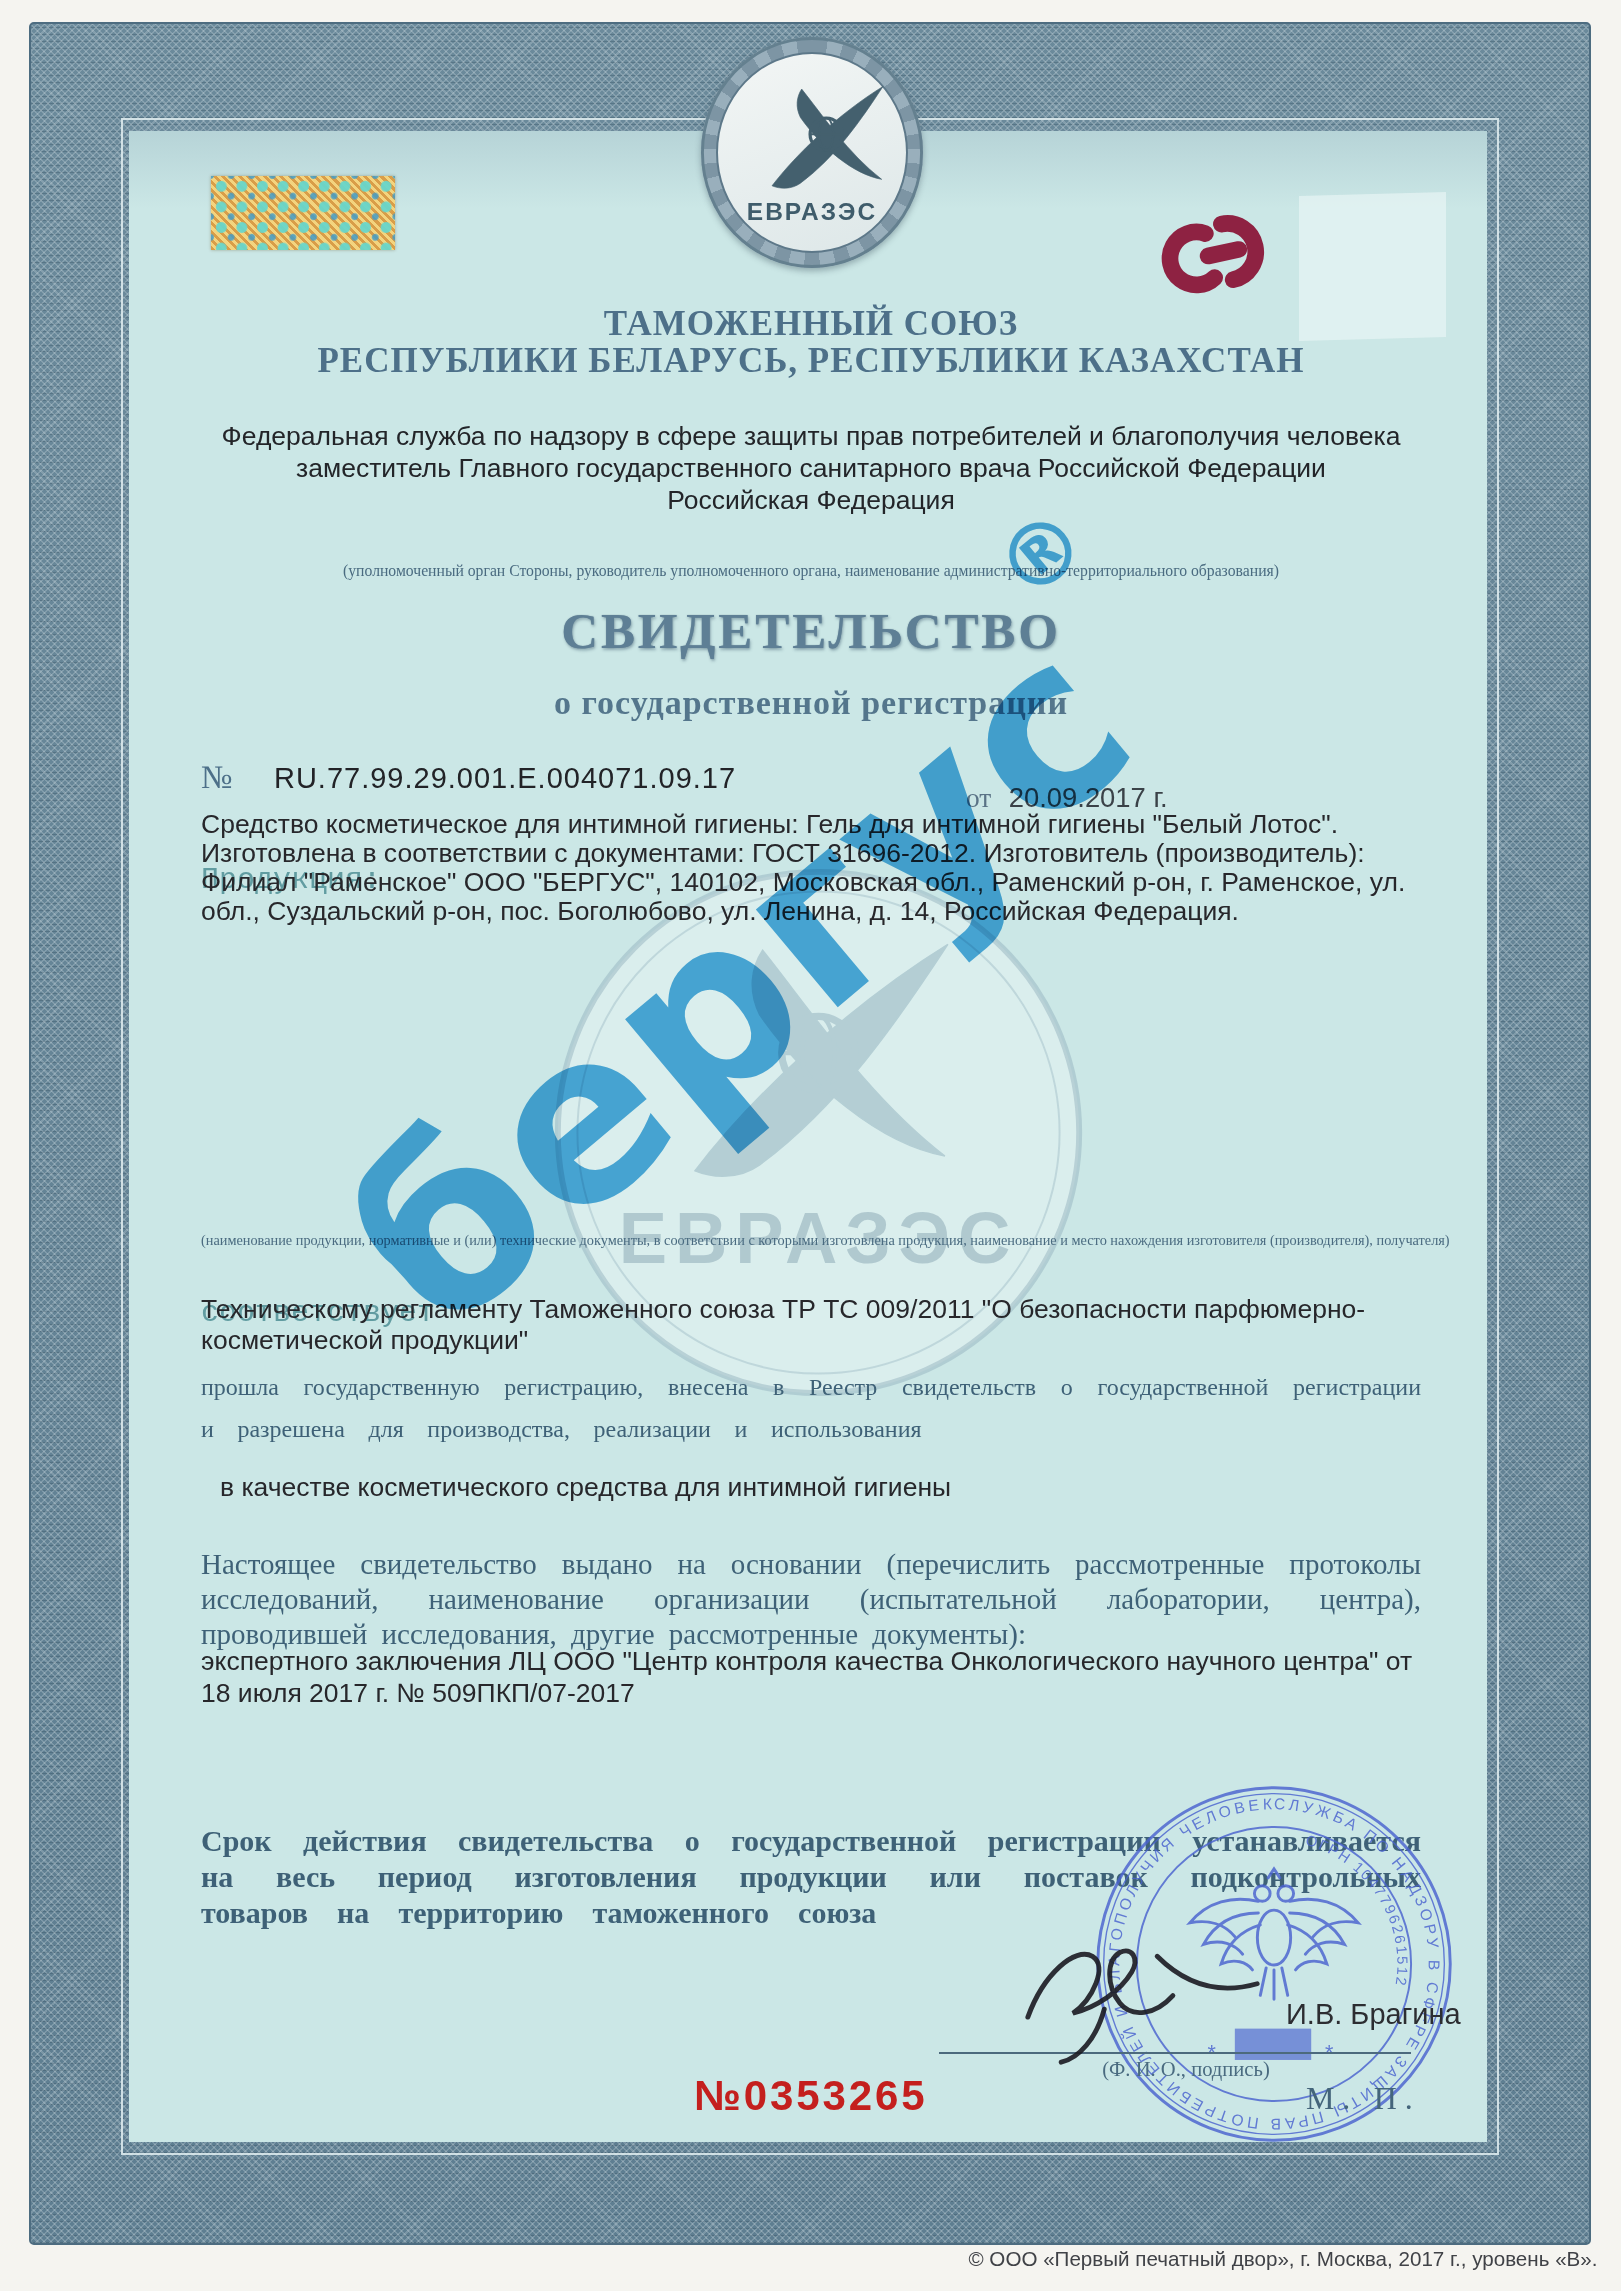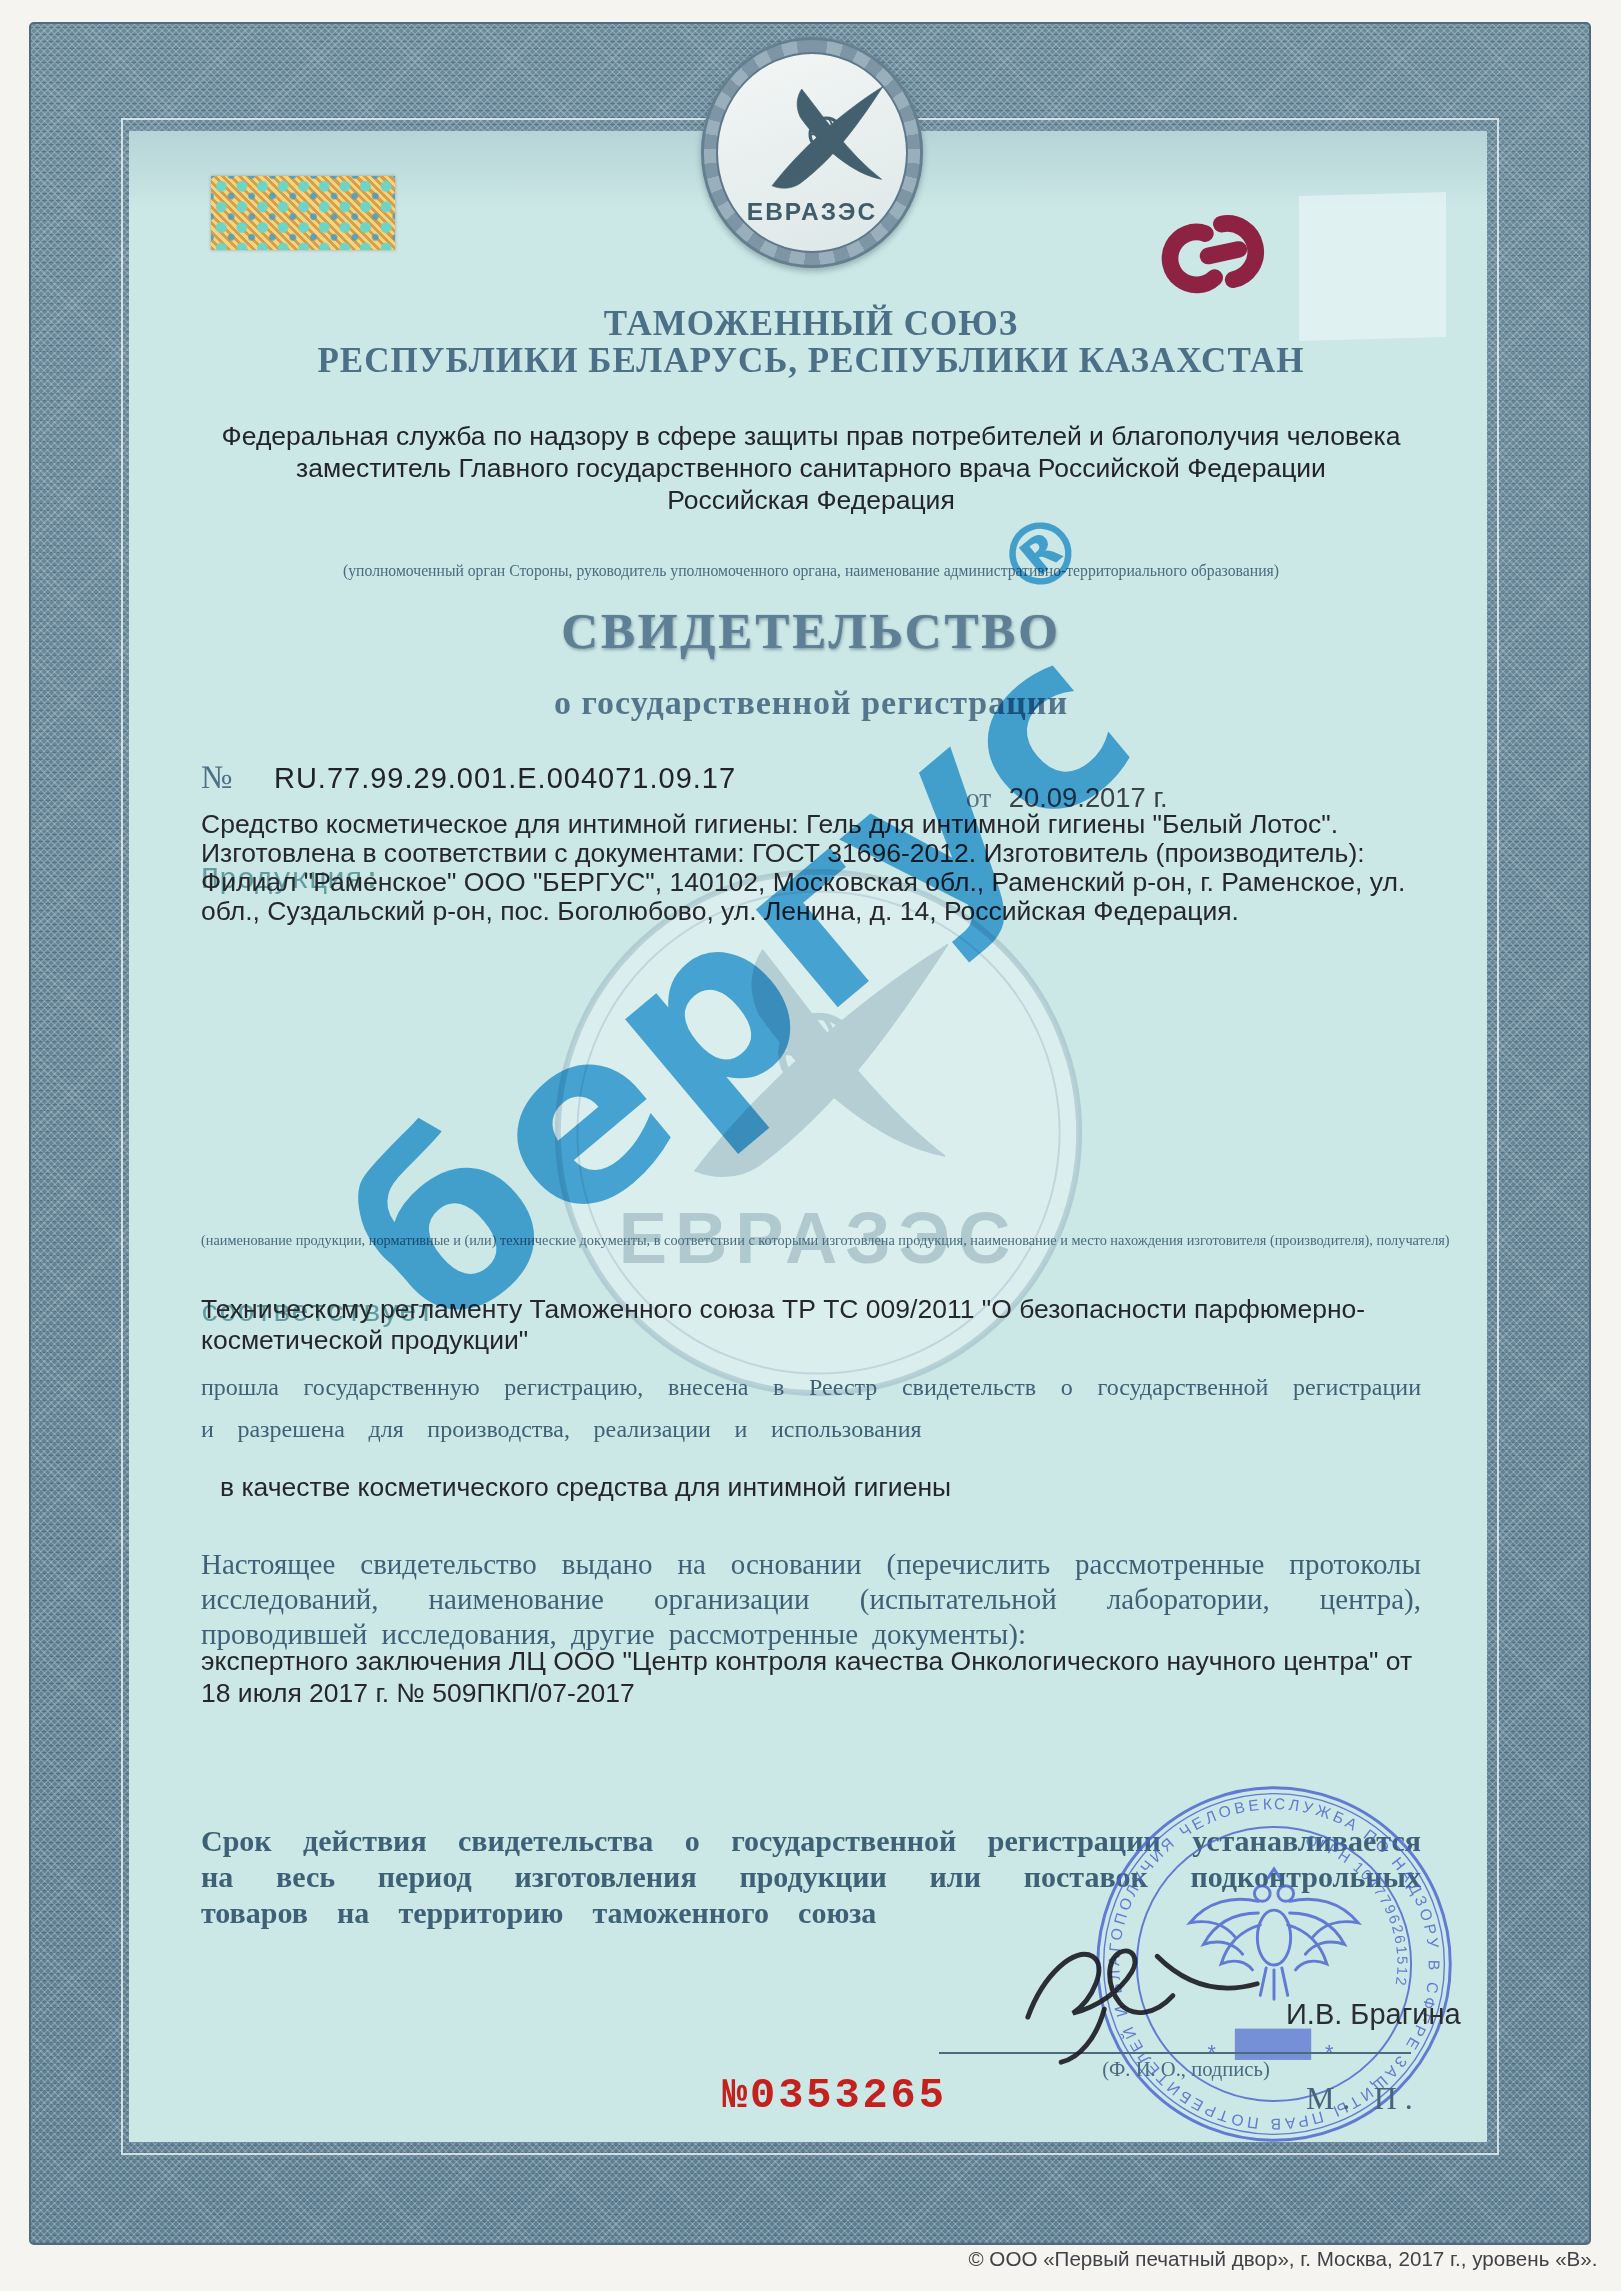--- a/index.html
+++ b/index.html
@@ -123,21 +123,21 @@
   .basis-lines { top:1645px; left:201px; line-height:32px; }
   .clause-validity { top:1823px; font-size:30px; line-height:36px; font-weight:bold; word-spacing:21.6px; }
 
   .sign-note { top:1968px; left:201px; width:596px; font-family:"Liberation Serif",serif;
     font-size:28px; line-height:33px; color:#3e6177; text-align:justify; word-spacing:8.8px; }
   .sig-line { top:2052px; left:939px; width:472px; border-top:2px solid #4c6a7d; height:0; z-index:4; }
   .sig-caption { top:2058px; left:1039px; width:294px; text-align:center; font-size:20.6px; z-index:4; }
   .signer { top:1998px; left:1286px; font-size:29px; color:#2c2d31; z-index:5; }
   .mp { top:2080px; left:1306px; font-family:"Liberation Serif",serif; font-size:32px;
     color:#44657b; letter-spacing:7.8px; z-index:5; }
-  .serial { top:2072px; left:722px; font-family:Liberation Mono, monospace; font-weight:bold;
+  .serial { top:2072px; left:694px; font-family:Liberation Sans, sans-serif; font-weight:bold;
     font-size:42px; color:#c4201e; letter-spacing:2.9px; z-index:5; }
 
   .seal { position:absolute; left:1086px; top:1776px; width:376px; height:376px; opacity:0.82; z-index:4; }
   .signature { position:absolute; left:1010px; top:1923px; width:265px; height:147px; opacity:0.9; z-index:5; }
 
   .footer { top:2247px; right:23.5px; font-size:20.6px; color:#404247; z-index:3; text-align:right; }
 </style>
 </head>
 <body>
 

